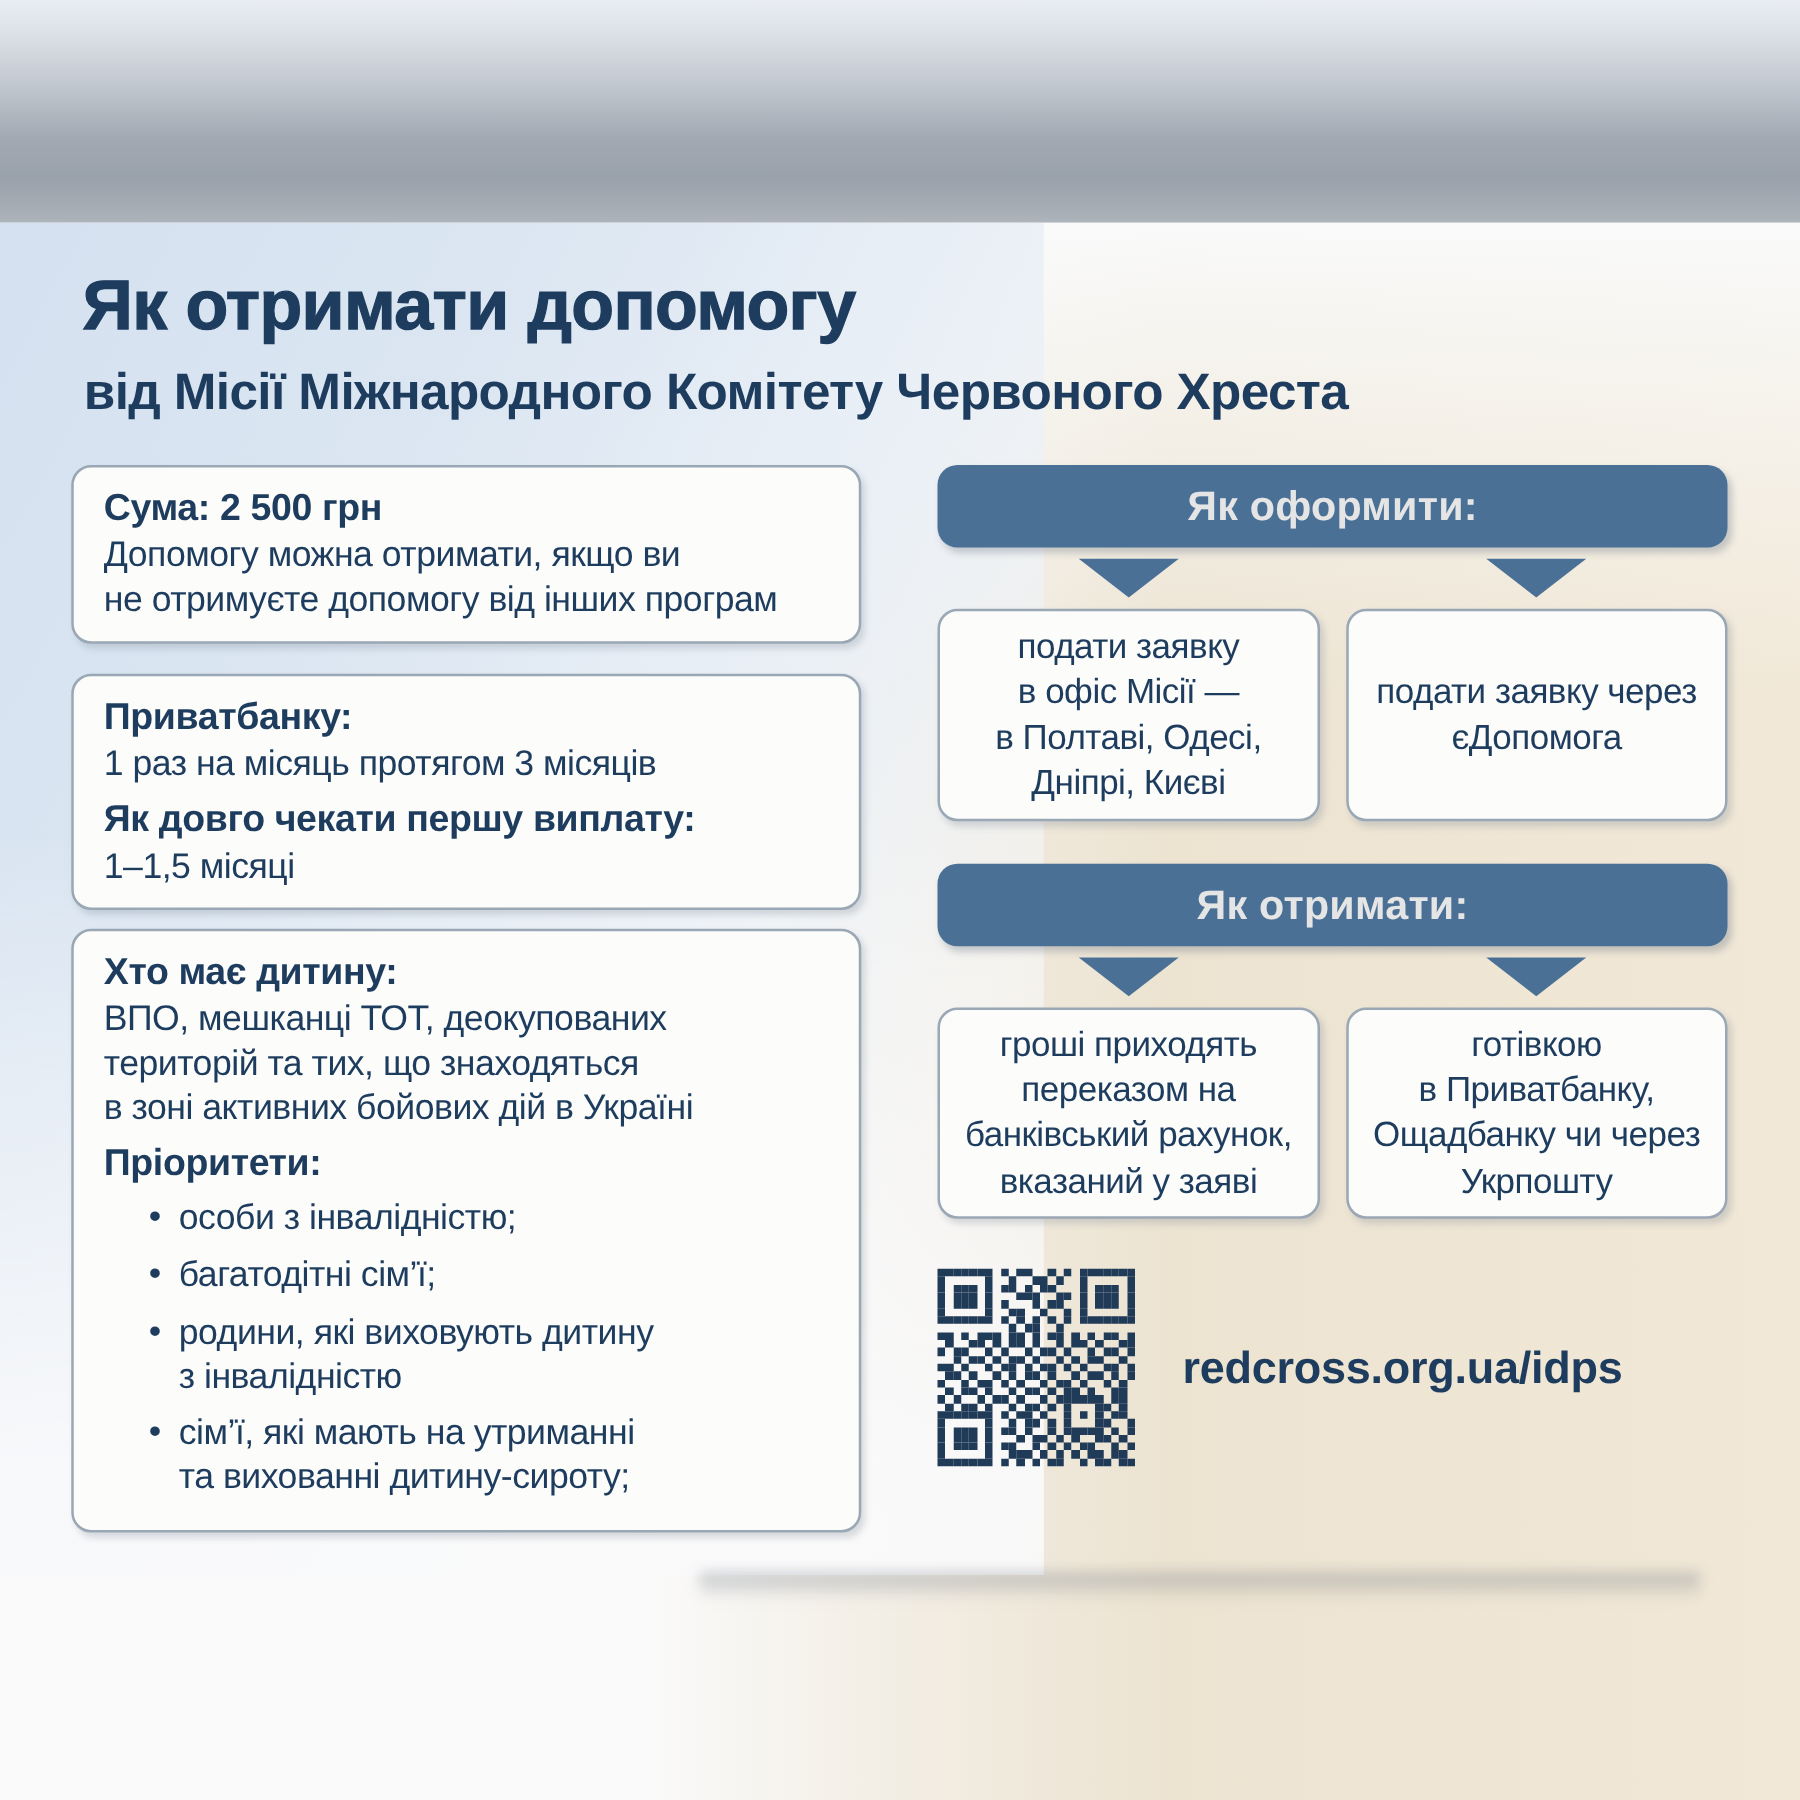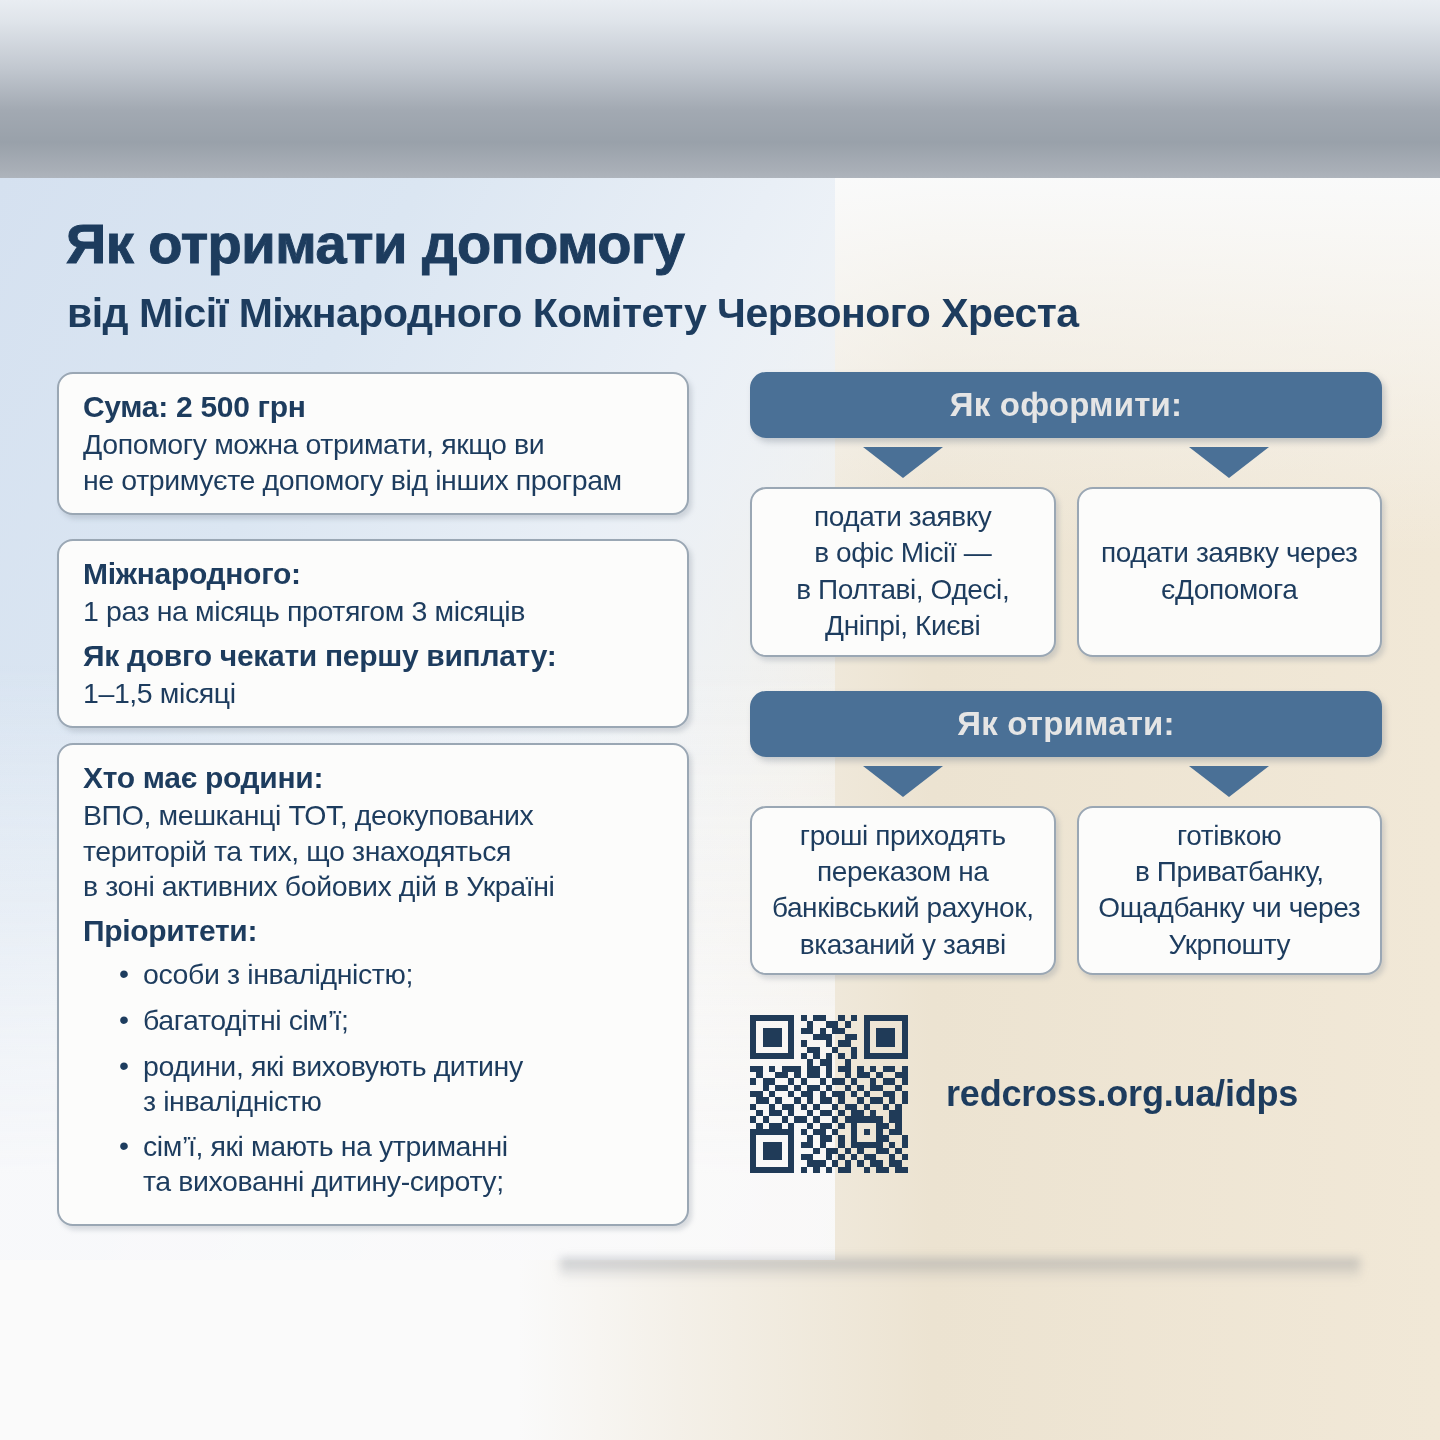--- a/index.html
+++ b/index.html
@@ -111,28 +111,28 @@
     <div class="page-subtitle">від Місії Міжнародного Комітету Червоного Хреста</div>
 
     <div class="left-col">
       <section class="box info-box">
         <h3>Сума: 2 500 грн</h3>
         <p>Допомогу можна отримати, якщо ви
 не отримуєте допомогу від інших програм</p>
       </section>
 
       <section class="box info-box">
-        <h3>Міжнародного:</h3>
+        <h3>Приватбанку:</h3>
         <p>1 раз на місяць протягом 3 місяців</p>
         <h3 class="mt">Як довго чекати першу виплату:</h3>
         <p>1–1,5 місяці</p>
       </section>
 
       <section class="box info-box">
-        <h3>Хто має родини:</h3>
+        <h3>Хто має дитину:</h3>
         <p>ВПО, мешканці ТОТ, деокупованих
 територій та тих, що знаходяться
 в зоні активних бойових дій в Україні</p>
         <h3 class="mt">Пріоритети:</h3>
         <ul class="priorities">
           <li>особи з інвалідністю;</li>
           <li>багатодітні сім’ї;</li>
           <li>родини, які виховують дитину
 з інвалідністю</li>
           <li>сім’ї, які мають на утриманні

